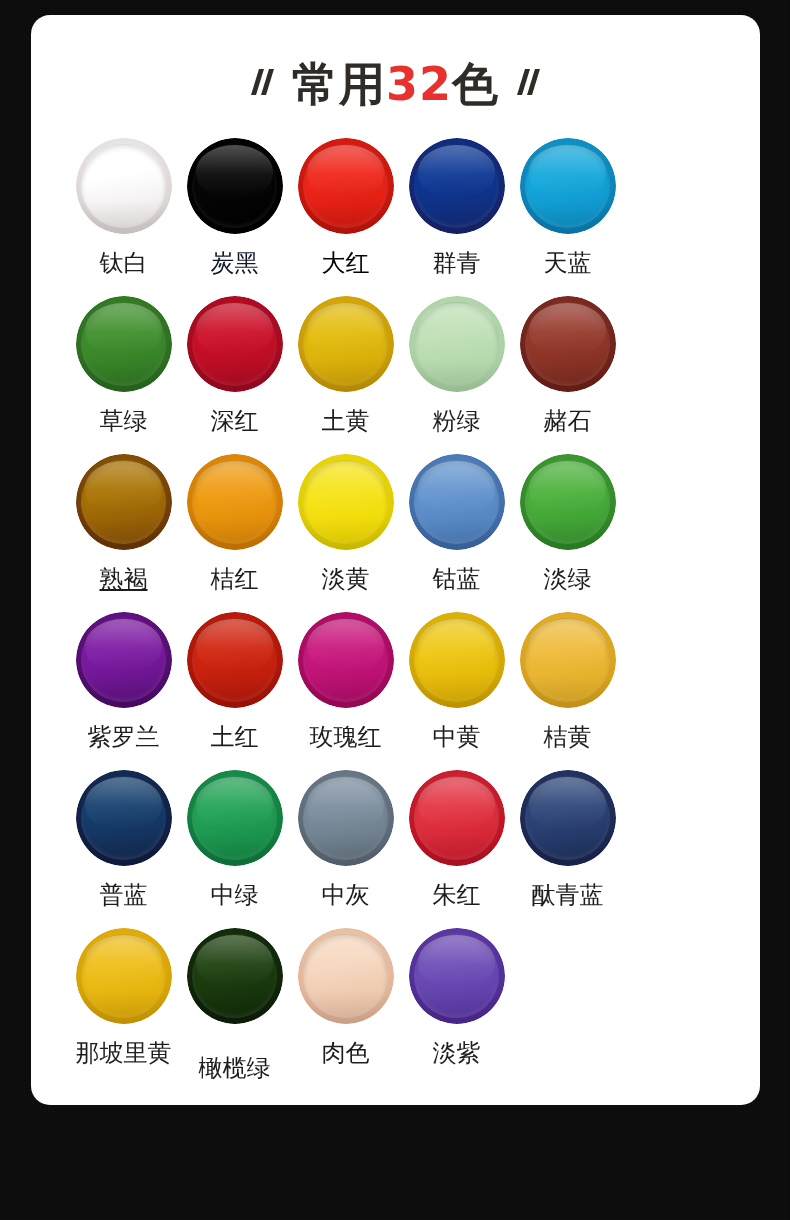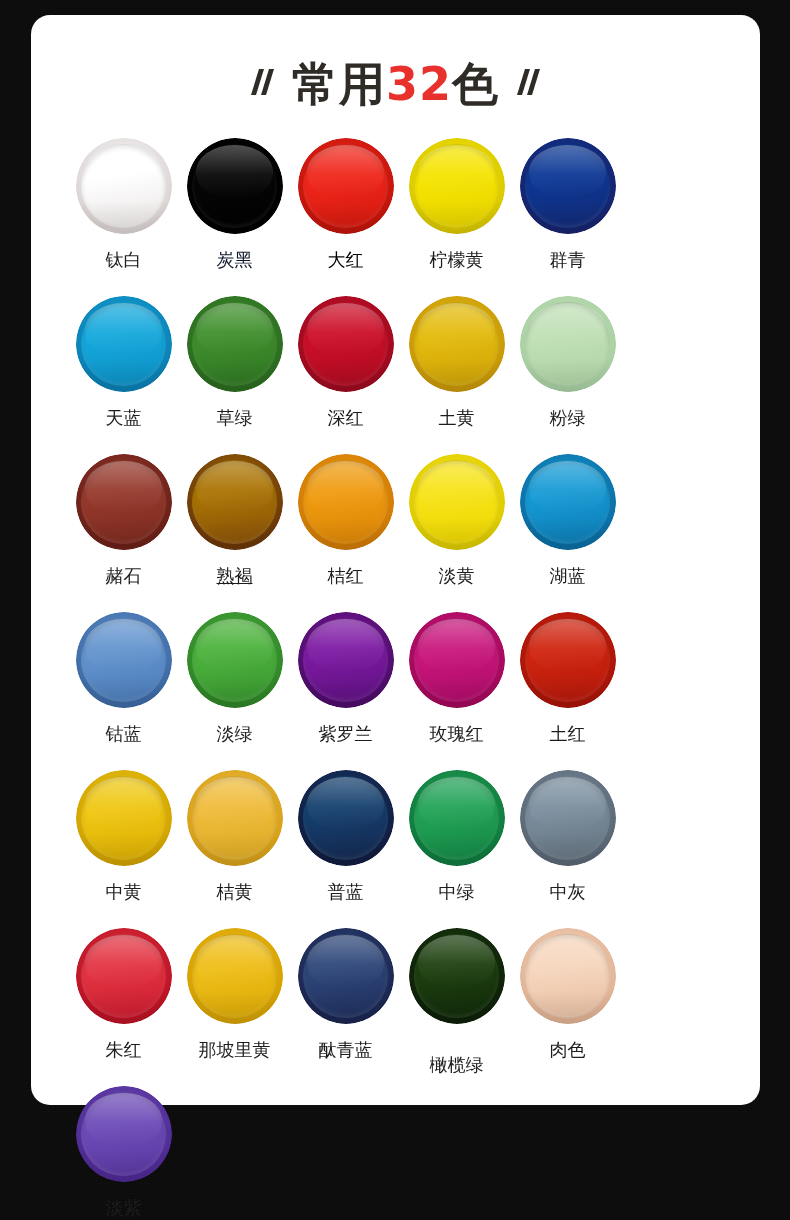--- a/index.html
+++ b/index.html
@@ -121,21 +121,21 @@
     position:absolute;
     left:0; bottom:0;
     width:100%; height:34%;
     border-radius:0 0 50% 50%;
     background:linear-gradient(180deg, rgba(0,0,0,0) 0%, rgba(0,0,0,.10) 100%);
     pointer-events:none;
   }
 
   .label {
     margin-top:17px;
-    font-size:18px;
+    font-size:24px;
     color:#1d1d1d;
     line-height:1;
     white-space:nowrap;
     font-family:"DejaVu Sans","Liberation Sans",sans-serif;
   }
 </style>
 </head>
 <body>
 
 <div class="backdrop"></div>
@@ -179,29 +179,20 @@
         <div class="pan">
           <div class="rim" style="background: radial-gradient(circle at 50% 38%, rgb(240, 38, 26) 0%, rgb(194, 20, 11) 72%, rgb(194, 20, 11) 100%);"></div>
           <div class="well" style="background: linear-gradient(170deg, rgb(240, 38, 26) 0%, rgb(240, 38, 26) 38%, rgb(212, 25, 15) 100%); box-shadow: rgba(0, 0, 0, 0.16) 0px 3px 5px inset, rgba(255, 255, 255, 0.1) 0px -2px 4px inset;"></div>
           <div class="gloss"></div>
           <div class="base"></div>
         </div>
         <div class="label" style="color: #000000;">大红</div>
       </div>
       <div class="cell">
         <div class="pan">
-          <div class="rim" style="background: radial-gradient(circle at 50% 38%, rgb(245, 228, 0) 0%, rgb(217, 200, 0) 72%, rgb(217, 200, 0) 100%);"></div>
-          <div class="well" style="background: linear-gradient(170deg, rgb(245, 228, 0) 0%, rgb(245, 228, 0) 38%, rgb(232, 212, 0) 100%); box-shadow: rgba(0, 0, 0, 0.16) 0px 3px 5px inset, rgba(255, 255, 255, 0.1) 0px -2px 4px inset;"></div>
-          <div class="gloss"></div>
-          <div class="base"></div>
-        </div>
-        <div class="label" style="color: rgb(29, 29, 29);">柠檬黄</div>
-      </div>
-      <div class="cell">
-        <div class="pan">
           <div class="rim" style="background: radial-gradient(circle at 50% 38%, rgb(11, 55, 149) 0%, rgb(22, 36, 110) 72%, rgb(22, 36, 110) 100%);"></div>
           <div class="well" style="background: linear-gradient(170deg, rgb(11, 55, 149) 0%, rgb(11, 55, 149) 38%, rgb(20, 42, 117) 100%); box-shadow: rgba(0, 0, 0, 0.16) 0px 3px 5px inset, rgba(255, 255, 255, 0.1) 0px -2px 4px inset;"></div>
           <div class="gloss"></div>
           <div class="base"></div>
         </div>
         <div class="label" style="color: rgb(29, 29, 29);">群青</div>
       </div>
       <div class="cell">
         <div class="pan">
           <div class="rim" style="background: radial-gradient(circle at 50% 38%, rgb(20, 168, 220) 0%, rgb(11, 127, 180) 72%, rgb(11, 127, 180) 100%);"></div>
@@ -278,29 +269,20 @@
         <div class="pan">
           <div class="rim" style="background: radial-gradient(circle at 50% 38%, rgb(247, 227, 24) 0%, rgb(221, 203, 0) 72%, rgb(221, 203, 0) 100%);"></div>
           <div class="well" style="background: linear-gradient(170deg, rgb(247, 227, 24) 0%, rgb(247, 227, 24) 38%, rgb(236, 214, 0) 100%); box-shadow: rgba(0, 0, 0, 0.16) 0px 3px 5px inset, rgba(255, 255, 255, 0.1) 0px -2px 4px inset;"></div>
           <div class="gloss"></div>
           <div class="base"></div>
         </div>
         <div class="label" style="color: rgb(29, 29, 29);">淡黄</div>
       </div>
       <div class="cell">
         <div class="pan">
-          <div class="rim" style="background: radial-gradient(circle at 50% 38%, rgb(22, 154, 212) 0%, rgb(10, 110, 163) 72%, rgb(10, 110, 163) 100%);"></div>
-          <div class="well" style="background: linear-gradient(170deg, rgb(22, 154, 212) 0%, rgb(22, 154, 212) 38%, rgb(13, 124, 181) 100%); box-shadow: rgba(0, 0, 0, 0.16) 0px 3px 5px inset, rgba(255, 255, 255, 0.1) 0px -2px 4px inset;"></div>
-          <div class="gloss"></div>
-          <div class="base"></div>
-        </div>
-        <div class="label" style="color: rgb(29, 29, 29);">湖蓝</div>
-      </div>
-      <div class="cell">
-        <div class="pan">
           <div class="rim" style="background: radial-gradient(circle at 50% 38%, rgb(99, 148, 206) 0%, rgb(61, 106, 165) 72%, rgb(61, 106, 165) 100%);"></div>
           <div class="well" style="background: linear-gradient(170deg, rgb(99, 148, 206) 0%, rgb(99, 148, 206) 38%, rgb(75, 123, 184) 100%); box-shadow: rgba(0, 0, 0, 0.16) 0px 3px 5px inset, rgba(255, 255, 255, 0.1) 0px -2px 4px inset;"></div>
           <div class="gloss"></div>
           <div class="base"></div>
         </div>
         <div class="label" style="color: rgb(29, 29, 29);">钴蓝</div>
       </div>
       <div class="cell">
         <div class="pan">
           <div class="rim" style="background: radial-gradient(circle at 50% 38%, rgb(76, 178, 60) 0%, rgb(47, 133, 39) 72%, rgb(47, 133, 39) 100%);"></div>
@@ -314,38 +296,38 @@
         <div class="pan">
           <div class="rim" style="background: radial-gradient(circle at 50% 38%, rgb(125, 26, 163) 0%, rgb(77, 12, 105) 72%, rgb(77, 12, 105) 100%);"></div>
           <div class="well" style="background: linear-gradient(170deg, rgb(125, 26, 163) 0%, rgb(125, 26, 163) 38%, rgb(94, 17, 128) 100%); box-shadow: rgba(0, 0, 0, 0.16) 0px 3px 5px inset, rgba(255, 255, 255, 0.1) 0px -2px 4px inset;"></div>
           <div class="gloss"></div>
           <div class="base"></div>
         </div>
         <div class="label" style="color: rgb(29, 29, 29);">紫罗兰</div>
       </div>
       <div class="cell">
         <div class="pan">
+          <div class="rim" style="background: radial-gradient(circle at 50% 38%, rgb(208, 37, 16) 0%, rgb(168, 20, 8) 72%, rgb(168, 20, 8) 100%);"></div>
+          <div class="well" style="background: linear-gradient(170deg, rgb(208, 37, 16) 0%, rgb(208, 37, 16) 38%, rgb(179, 24, 10) 100%); box-shadow: rgba(0, 0, 0, 0.16) 0px 3px 5px inset, rgba(255, 255, 255, 0.1) 0px -2px 4px inset;"></div>
+          <div class="gloss"></div>
+          <div class="base"></div>
+        </div>
+        <div class="label" style="color: rgb(29, 29, 29);">土红</div>
+      </div>
+      <div class="cell">
+        <div class="pan">
           <div class="rim" style="background: radial-gradient(circle at 50% 38%, rgb(201, 23, 125) 0%, rgb(163, 8, 90) 72%, rgb(163, 8, 90) 100%);"></div>
           <div class="well" style="background: linear-gradient(170deg, rgb(201, 23, 125) 0%, rgb(201, 23, 125) 38%, rgb(173, 11, 104) 100%); box-shadow: rgba(0, 0, 0, 0.16) 0px 3px 5px inset, rgba(255, 255, 255, 0.1) 0px -2px 4px inset;"></div>
           <div class="gloss"></div>
           <div class="base"></div>
         </div>
         <div class="label" style="color: rgb(29, 29, 29);">玫瑰红</div>
       </div>
       <div class="cell">
         <div class="pan">
-          <div class="rim" style="background: radial-gradient(circle at 50% 38%, rgb(208, 37, 16) 0%, rgb(168, 20, 8) 72%, rgb(168, 20, 8) 100%);"></div>
-          <div class="well" style="background: linear-gradient(170deg, rgb(208, 37, 16) 0%, rgb(208, 37, 16) 38%, rgb(179, 24, 10) 100%); box-shadow: rgba(0, 0, 0, 0.16) 0px 3px 5px inset, rgba(255, 255, 255, 0.1) 0px -2px 4px inset;"></div>
-          <div class="gloss"></div>
-          <div class="base"></div>
-        </div>
-        <div class="label" style="color: rgb(29, 29, 29);">土红</div>
-      </div>
-      <div class="cell">
-        <div class="pan">
           <div class="rim" style="background: radial-gradient(circle at 50% 38%, rgb(239, 199, 19) 0%, rgb(208, 163, 0) 72%, rgb(208, 163, 0) 100%);"></div>
           <div class="well" style="background: linear-gradient(170deg, rgb(239, 199, 19) 0%, rgb(239, 199, 19) 38%, rgb(220, 174, 3) 100%); box-shadow: rgba(0, 0, 0, 0.16) 0px 3px 5px inset, rgba(255, 255, 255, 0.1) 0px -2px 4px inset;"></div>
           <div class="gloss"></div>
           <div class="base"></div>
         </div>
         <div class="label" style="color: rgb(29, 29, 29);">中黄</div>
       </div>
       <div class="cell">
         <div class="pan">
           <div class="rim" style="background: radial-gradient(circle at 50% 38%, rgb(239, 187, 58) 0%, rgb(214, 160, 26) 72%, rgb(214, 160, 26) 100%);"></div>
@@ -386,38 +368,38 @@
         <div class="pan">
           <div class="rim" style="background: radial-gradient(circle at 50% 38%, rgb(227, 52, 66) 0%, rgb(187, 18, 36) 72%, rgb(187, 18, 36) 100%);"></div>
           <div class="well" style="background: linear-gradient(170deg, rgb(227, 52, 66) 0%, rgb(227, 52, 66) 38%, rgb(203, 28, 47) 100%); box-shadow: rgba(0, 0, 0, 0.16) 0px 3px 5px inset, rgba(255, 255, 255, 0.1) 0px -2px 4px inset;"></div>
           <div class="gloss"></div>
           <div class="base"></div>
         </div>
         <div class="label" style="color: rgb(29, 29, 29);">朱红</div>
       </div>
       <div class="cell">
         <div class="pan">
+          <div class="rim" style="background: radial-gradient(circle at 50% 38%, rgb(45, 70, 121) 0%, rgb(27, 38, 80) 72%, rgb(27, 38, 80) 100%);"></div>
+          <div class="well" style="background: linear-gradient(170deg, rgb(45, 70, 121) 0%, rgb(45, 70, 121) 38%, rgb(31, 47, 92) 100%); box-shadow: rgba(0, 0, 0, 0.16) 0px 3px 5px inset, rgba(255, 255, 255, 0.1) 0px -2px 4px inset;"></div>
+          <div class="gloss"></div>
+          <div class="base"></div>
+        </div>
+        <div class="label" style="color: rgb(29, 29, 29);">酞青蓝</div>
+      </div>
+      <div class="cell">
+        <div class="pan">
           <div class="rim" style="background: radial-gradient(circle at 50% 38%, rgb(239, 190, 24) 0%, rgb(212, 160, 2) 72%, rgb(212, 160, 2) 100%);"></div>
           <div class="well" style="background: linear-gradient(170deg, rgb(239, 190, 24) 0%, rgb(239, 190, 24) 38%, rgb(220, 170, 6) 100%); box-shadow: rgba(0, 0, 0, 0.16) 0px 3px 5px inset, rgba(255, 255, 255, 0.1) 0px -2px 4px inset;"></div>
           <div class="gloss"></div>
           <div class="base"></div>
         </div>
         <div class="label" style="color: rgb(29, 29, 29);">那坡里黄</div>
       </div>
       <div class="cell">
         <div class="pan">
-          <div class="rim" style="background: radial-gradient(circle at 50% 38%, rgb(45, 70, 121) 0%, rgb(27, 38, 80) 72%, rgb(27, 38, 80) 100%);"></div>
-          <div class="well" style="background: linear-gradient(170deg, rgb(45, 70, 121) 0%, rgb(45, 70, 121) 38%, rgb(31, 47, 92) 100%); box-shadow: rgba(0, 0, 0, 0.16) 0px 3px 5px inset, rgba(255, 255, 255, 0.1) 0px -2px 4px inset;"></div>
-          <div class="gloss"></div>
-          <div class="base"></div>
-        </div>
-        <div class="label" style="color: rgb(29, 29, 29);">酞青蓝</div>
-      </div>
-      <div class="cell">
-        <div class="pan">
           <div class="rim" style="background: radial-gradient(circle at 50% 38%, rgb(29, 64, 15) 0%, rgb(13, 32, 8) 72%, rgb(13, 32, 8) 100%);"></div>
           <div class="well" style="background: linear-gradient(170deg, rgb(29, 64, 15) 0%, rgb(29, 64, 15) 38%, rgb(17, 42, 10) 100%); box-shadow: rgba(0, 0, 0, 0.16) 0px 3px 5px inset, rgba(255, 255, 255, 0.1) 0px -2px 4px inset;"></div>
           <div class="gloss"></div>
           <div class="base"></div>
         </div>
         <div class="label" style="color: rgb(29, 29, 29); margin-top: 32px;">橄榄绿</div>
       </div>
       <div class="cell">
         <div class="pan">
           <div class="rim" style="background: radial-gradient(circle at 50% 38%, rgb(246, 214, 189) 0%, rgb(224, 178, 148) 72%, rgb(224, 178, 148) 100%);"></div>

